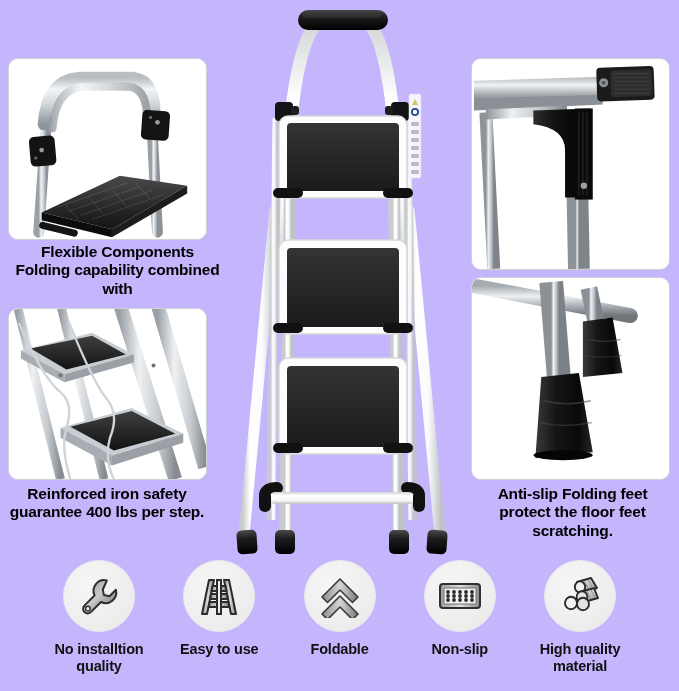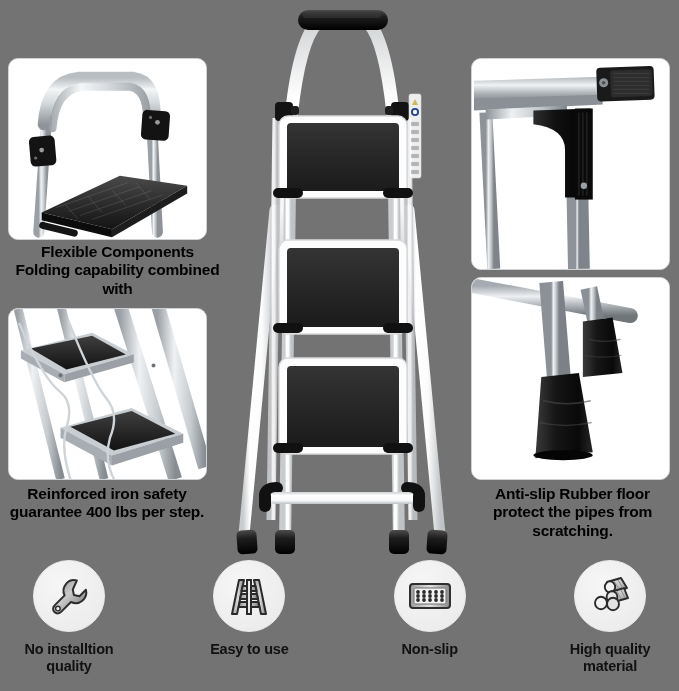--- a/index.html
+++ b/index.html
@@ -13,21 +13,21 @@
     width: 679px;
     height: 691px;
     overflow: hidden;
     position: relative;
     color: #111;
   }
   .canvas {
     position: relative;
     width: 679px;
     height: 691px;
-    background: #737373;
+    background: #c4b5fd;
   }
 
   
   .panel {
     position: absolute;
     background: #ffffff;
     border: 1px solid #cfd2d4;
     border-radius: 10px;
     overflow: hidden;
     box-sizing: border-box;
@@ -52,21 +52,21 @@
 
   
   .features {
     position: absolute;
     left: 0;
     top: 560px;
     width: 679px;
     height: 131px;
     display: flex;
     justify-content: space-between;
-    padding: 0 10px;
+    padding: 0 40px;
     box-sizing: border-box;
   }
   .feature {
     width: 118px;
     display: flex;
     flex-direction: column;
     align-items: center;
   }
   .feature-badge {
     width: 72px;
@@ -316,22 +316,22 @@
       <g>
         <path d="M70 100 L108 96 L122 176 L64 182 Z" fill="url(#footF)"></path>
         <path d="M72 124 Q96 130 120 124" stroke="#4d4d4d" stroke-width="1.4" fill="none" opacity="0.6"></path>
         <path d="M68 146 Q94 152 121 146" stroke="#4d4d4d" stroke-width="1.4" fill="none" opacity="0.5"></path>
         <ellipse cx="92" cy="179" rx="30" ry="5" fill="#050505"></ellipse>
       </g>
     </svg>
   </div>
 
   <div class="caption" style="left:466px; top:485px; width:213px; font-size:15.5px;">
-    <span>Anti-slip  Rubber floor</span><br>
-    <span>protect the pipes from</span><br>
+    <span>Anti-slip  Folding feet</span><br>
+    <span>protect the floor feet</span><br>
     <span>scratching.</span>
   </div>
 
   <div class="hero">
     <svg width="258" height="566" viewBox="0 0 258 566">
       <defs>
         <linearGradient id="whiteTubeV" x1="0" y1="0" x2="1" y2="0">
           <stop offset="0%" stop-color="#c9ccce"></stop>
           <stop offset="22%" stop-color="#ffffff"></stop>
           <stop offset="60%" stop-color="#fbfbfb"></stop>
@@ -473,20 +473,38 @@
             <path d="M12.8 28 L31.2 28 L32.4 33 L11.6 33 Z"></path>
           </g>
           <path d="M20 6 L24 6 L24 40 L20 40 Z" fill="#eaeaea" stroke="#2b2b2b" stroke-width="2"></path>
         </svg>
       </div>
       <div class="feature-label">
         <span>Easy to use</span>
       </div>
     </div>
 
+    <div class="feature">
+      <div class="feature-badge">
+        <svg width="44" height="44" viewBox="0 0 44 44">
+          <defs>
+            <linearGradient id="chG" x1="0" y1="0" x2="1" y2="0">
+              <stop offset="0%" stop-color="#8b8b8b"></stop>
+              <stop offset="50%" stop-color="#d5d5d5"></stop>
+              <stop offset="100%" stop-color="#787878"></stop>
+            </linearGradient>
+          </defs>
+          <path d="M22 5 L40 23 L34.5 28.5 L22 16 L9.5 28.5 L4 23 Z" fill="url(#chG)" stroke="#3a3a3a" stroke-width="1.6" stroke-linejoin="round"></path>
+          <path d="M22 22 L40 40 L34.5 45.5 L22 33 L9.5 45.5 L4 40 Z" fill="url(#chG)" stroke="#3a3a3a" stroke-width="1.6" stroke-linejoin="round"></path>
+        </svg>
+      </div>
+      <div class="feature-label">
+        <span>Foldable</span>
+      </div>
+    </div>
 
     <div class="feature">
       <div class="feature-badge">
         <svg width="46" height="44" viewBox="0 0 46 44">
           <defs>
             <linearGradient id="mtG" x1="0" y1="0" x2="1" y2="0">
               <stop offset="0%" stop-color="#9b9b9b"></stop>
               <stop offset="50%" stop-color="#e0e0e0"></stop>
               <stop offset="100%" stop-color="#8a8a8a"></stop>
             </linearGradient>

